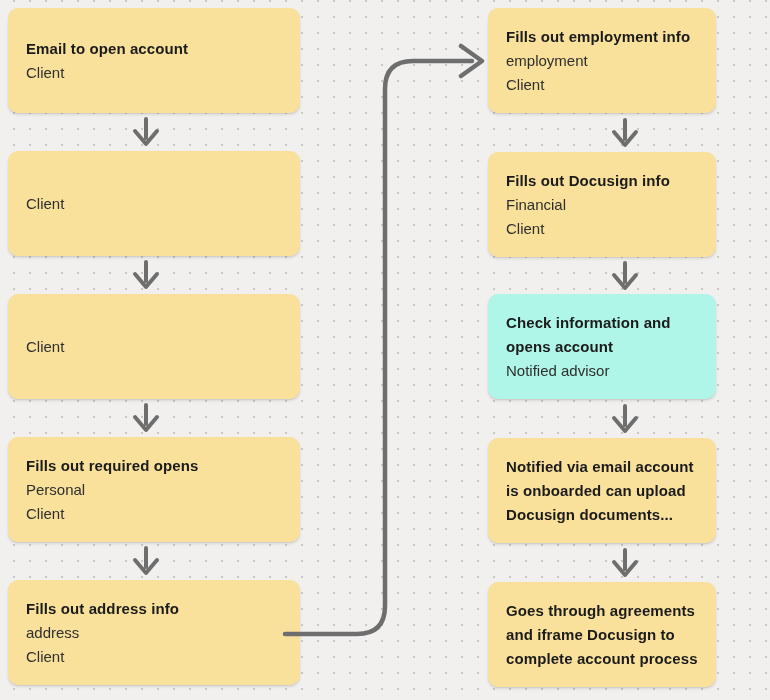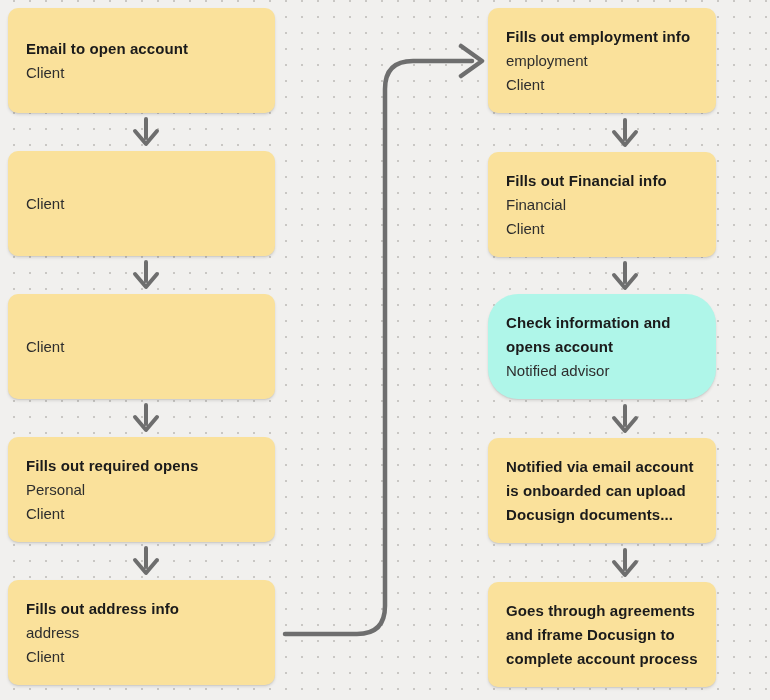--- a/index.html
+++ b/index.html
@@ -18,24 +18,24 @@
   }
   .note{
     position:absolute;
     height:105px;
     border-radius:10px;
     padding:0 18px;
     box-sizing:border-box;
     display:flex;flex-direction:column;justify-content:center;
     box-shadow:0 2px 3px rgba(0,0,0,0.10),0 1px 1px rgba(0,0,0,0.06);
   }
-  .col-left{left:8px;width:267px;}
+  .col-left{left:8px;width:292px;}
   .col-right{left:488px;width:228px;}
   .yellow{background:#fae19b;}
-  .cyan{background:#aff6e9;border-radius:30px;}
+  .cyan{background:#aff6e9;}
   .note-title{
     font-size:15px;font-weight:700;line-height:24px;
     color:#1b1b1b;letter-spacing:0.1px;
   }
   .note-line{
     font-size:15px;font-weight:400;line-height:24px;
     color:#2e2e2e;
   }
   .note-line:empty{display:none;}
   .flow-arrow{
@@ -76,21 +76,21 @@
       <div class="note-line">Client</div>
     </div>
 
   <div class="note yellow col-right" style="top:8px">
       <div class="note-title">Fills out employment info</div>
       <div class="note-line">employment</div>
       <div class="note-line">Client</div>
     </div>
 
   <div class="note yellow col-right" style="top:152px">
-      <div class="note-title">Fills out Financial info</div>
+      <div class="note-title">Fills out Docusign info</div>
       <div class="note-line">Financial</div>
       <div class="note-line">Client</div>
     </div>
 
   <div class="note cyan col-right" style="top:294px">
       <div class="note-title">Check information and opens account</div>
       <div class="note-line">Notified advisor</div>
     </div>
 
   <div class="note yellow col-right" style="top:582px">

